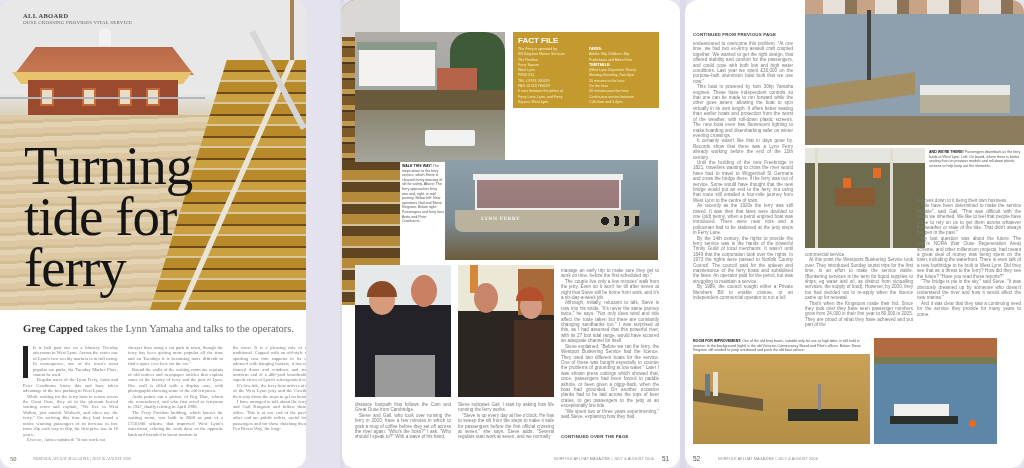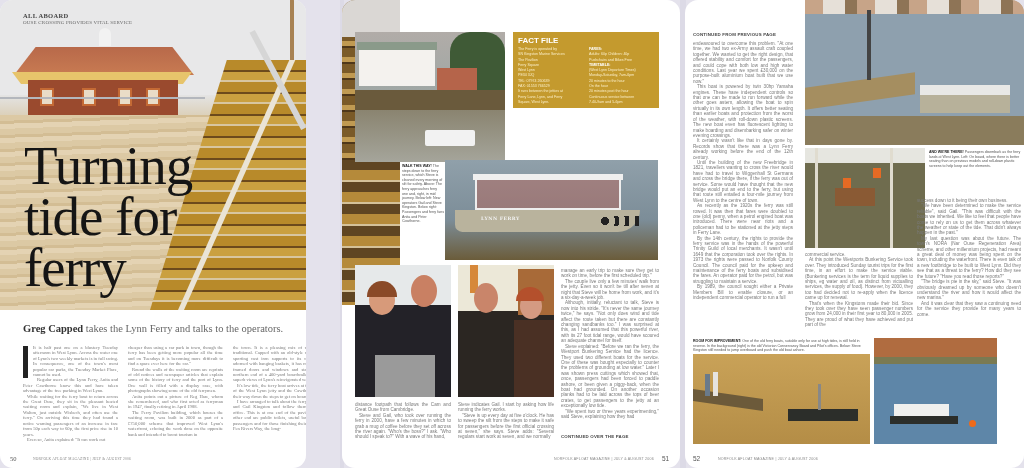--- a/index.html
+++ b/index.html
@@ -88,21 +88,21 @@
     <div class="k2">OUSE CROSSING PROVIDES VITAL SERVICE</div>
   </div>
 
   <h1 class="headline">
     <div>Turning</div>
     <div>tide for</div>
     <div>ferry</div>
   </h1>
 
   <div class="byline">
-    <b>Greg Capped</b><span> takes the Lynn Ferry and talks to the operators.</span>
+    <b>Greg Capped</b><span> takes the Lynn Yamaha and talks to the operators.</span>
   </div>
 
   <div class="cols" style="left:23px; top:345px; width:305px;">
     <div class="col" style="width:95px;">
       <span class="dropcap"></span>
       <p style="text-indent:0">It is half past one on a blustery Tuesday afternoon in West Lynn. Across the water one of Lynn's two weekly markets is in full swing. In consequence, one of the town's most popular car parks, the Tuesday Market Place, cannot be used.</p>
       <p>Regular users of the Lynn Ferry, Anita and Peter Cawthorne know this and have taken advantage of the free parking in West Lynn.</p>
       <p>While waiting for the ferry boat to return across the Great Ouse, they sit in the pleasant heated waiting room and explain, "We live in West Walton, just outside Wisbech, and often use the ferry." On arriving this time they had found a notice warning passengers of an increase in fare from 50p each way to 60p, the first price rise in 10 years.</p>
       <p>Even so, Anita explained: "It can work out</p>
     </div>

